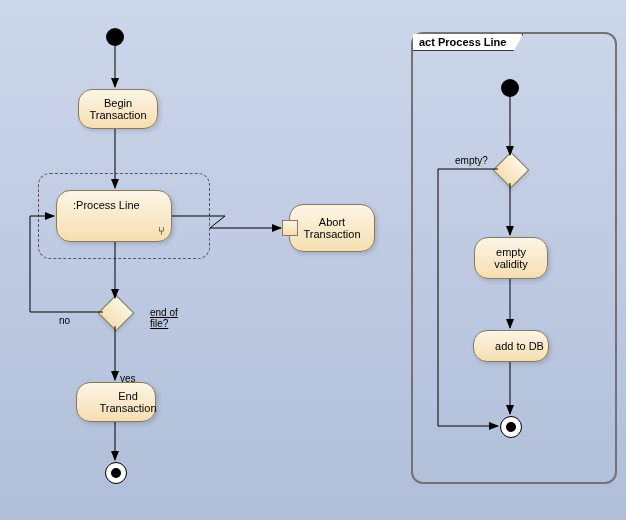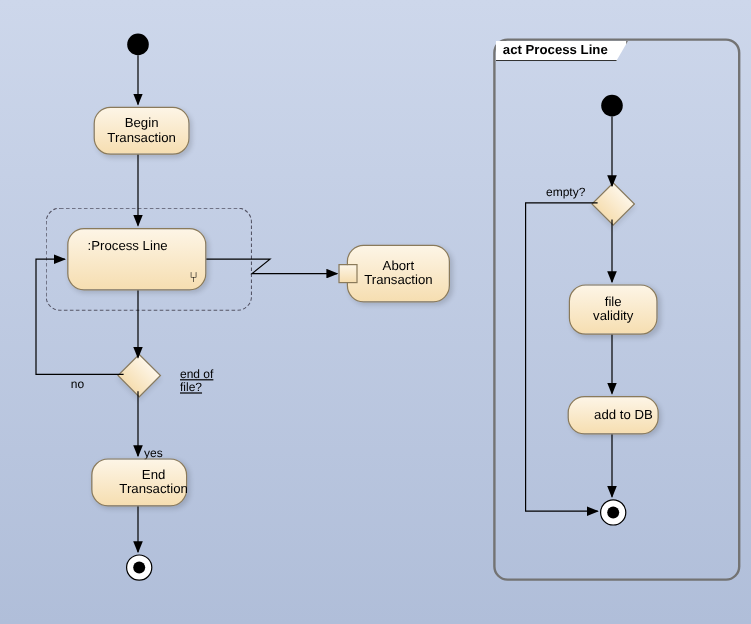--- a/index.html
+++ b/index.html
@@ -164,21 +164,21 @@
     <span>act Process Line</span>
   </div>
 </div>
 
 <div class="initial-node" style="left:501px; top:79px;"></div>
 
 <div class="decision" style="left:498px; top:157px;"></div>
 <div class="label" style="left:455px; top:144px;">empty?</div>
 
 <div class="node" style="left:474px; top:237px; width:74px; height:42px;">
-  <span style="white-space:pre-line;">file
+  <span style="white-space:pre-line;">empty
 validity</span>
 </div>
 
 <div class="node" style="left:473px; top:330px; width:76px; height:32px;padding-left:21px;">
   <span>add to DB</span>
 </div>
 
 <div class="final-node" style="left:500px; top:416px;"></div>
 
 <svg class="edges">

